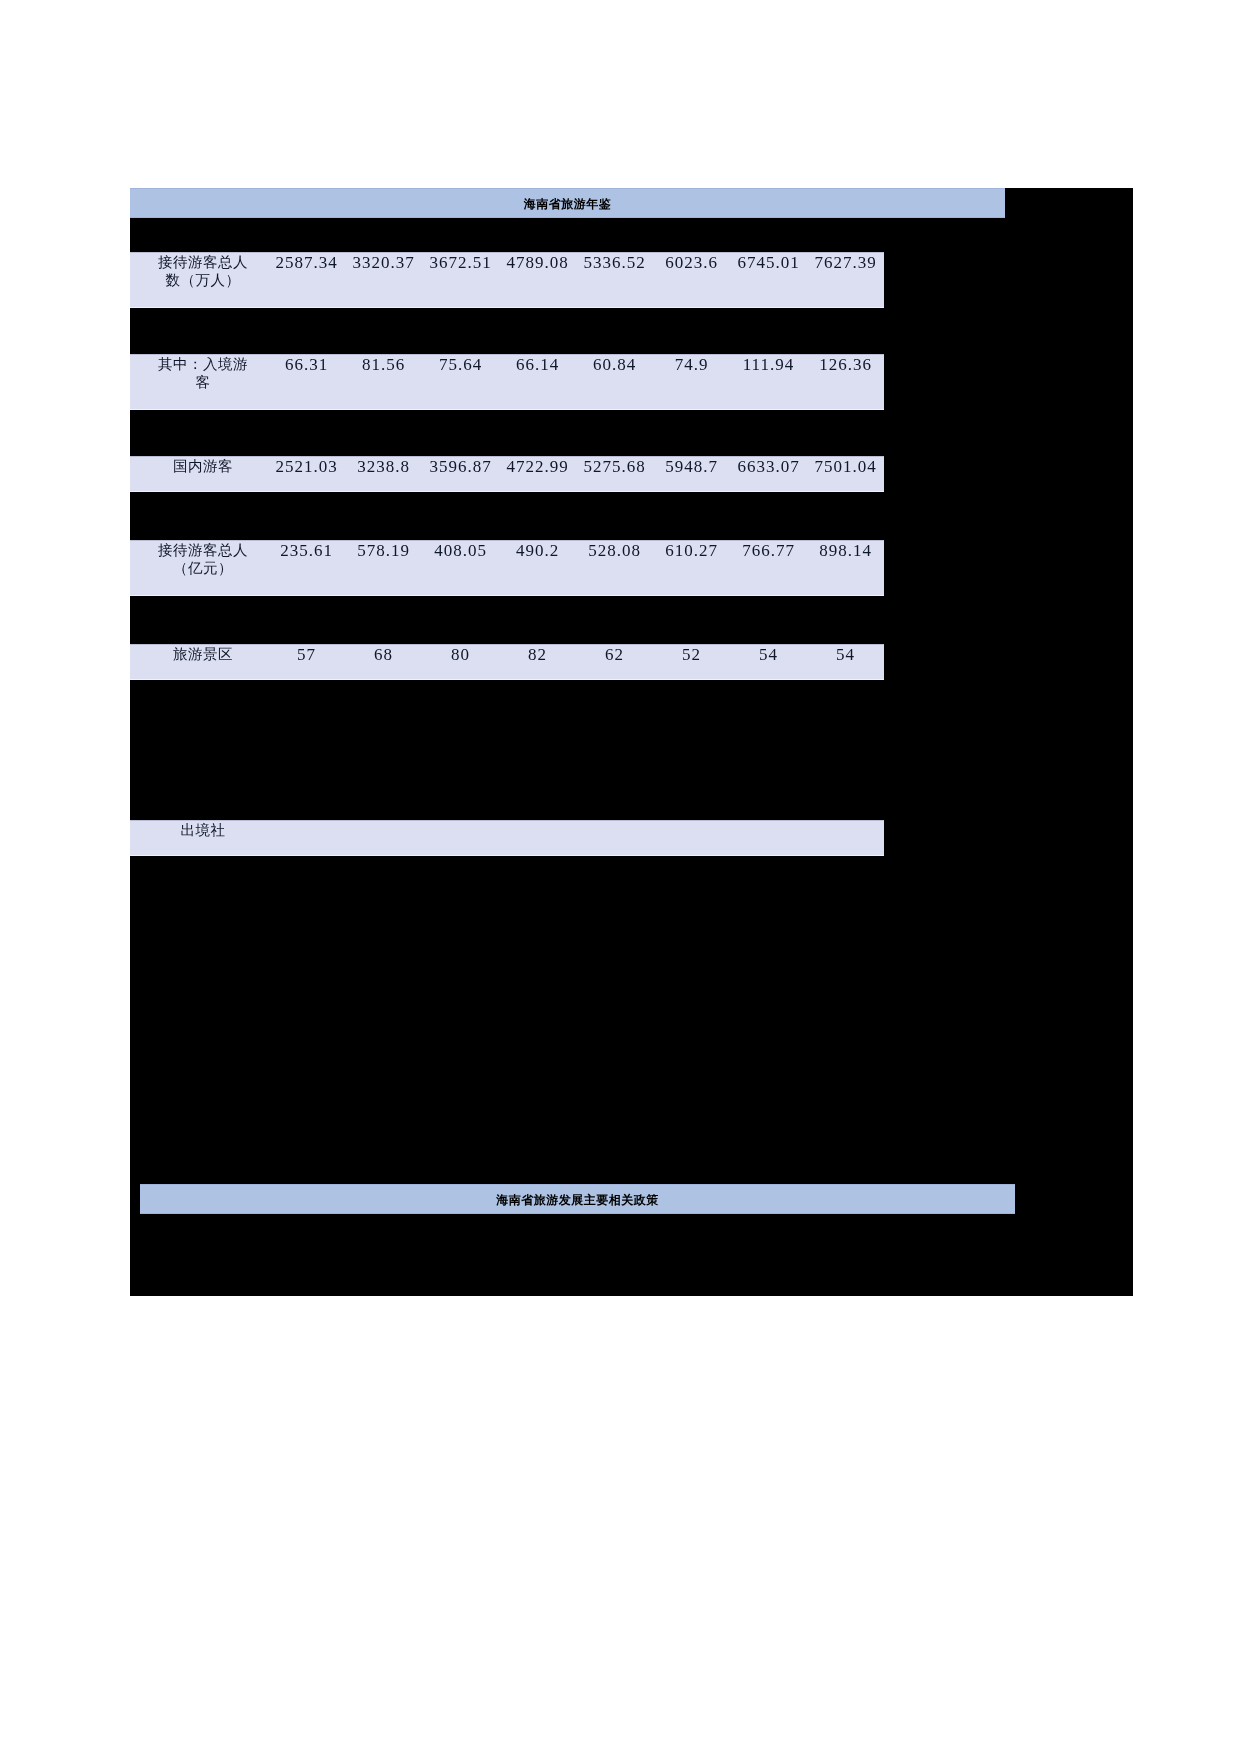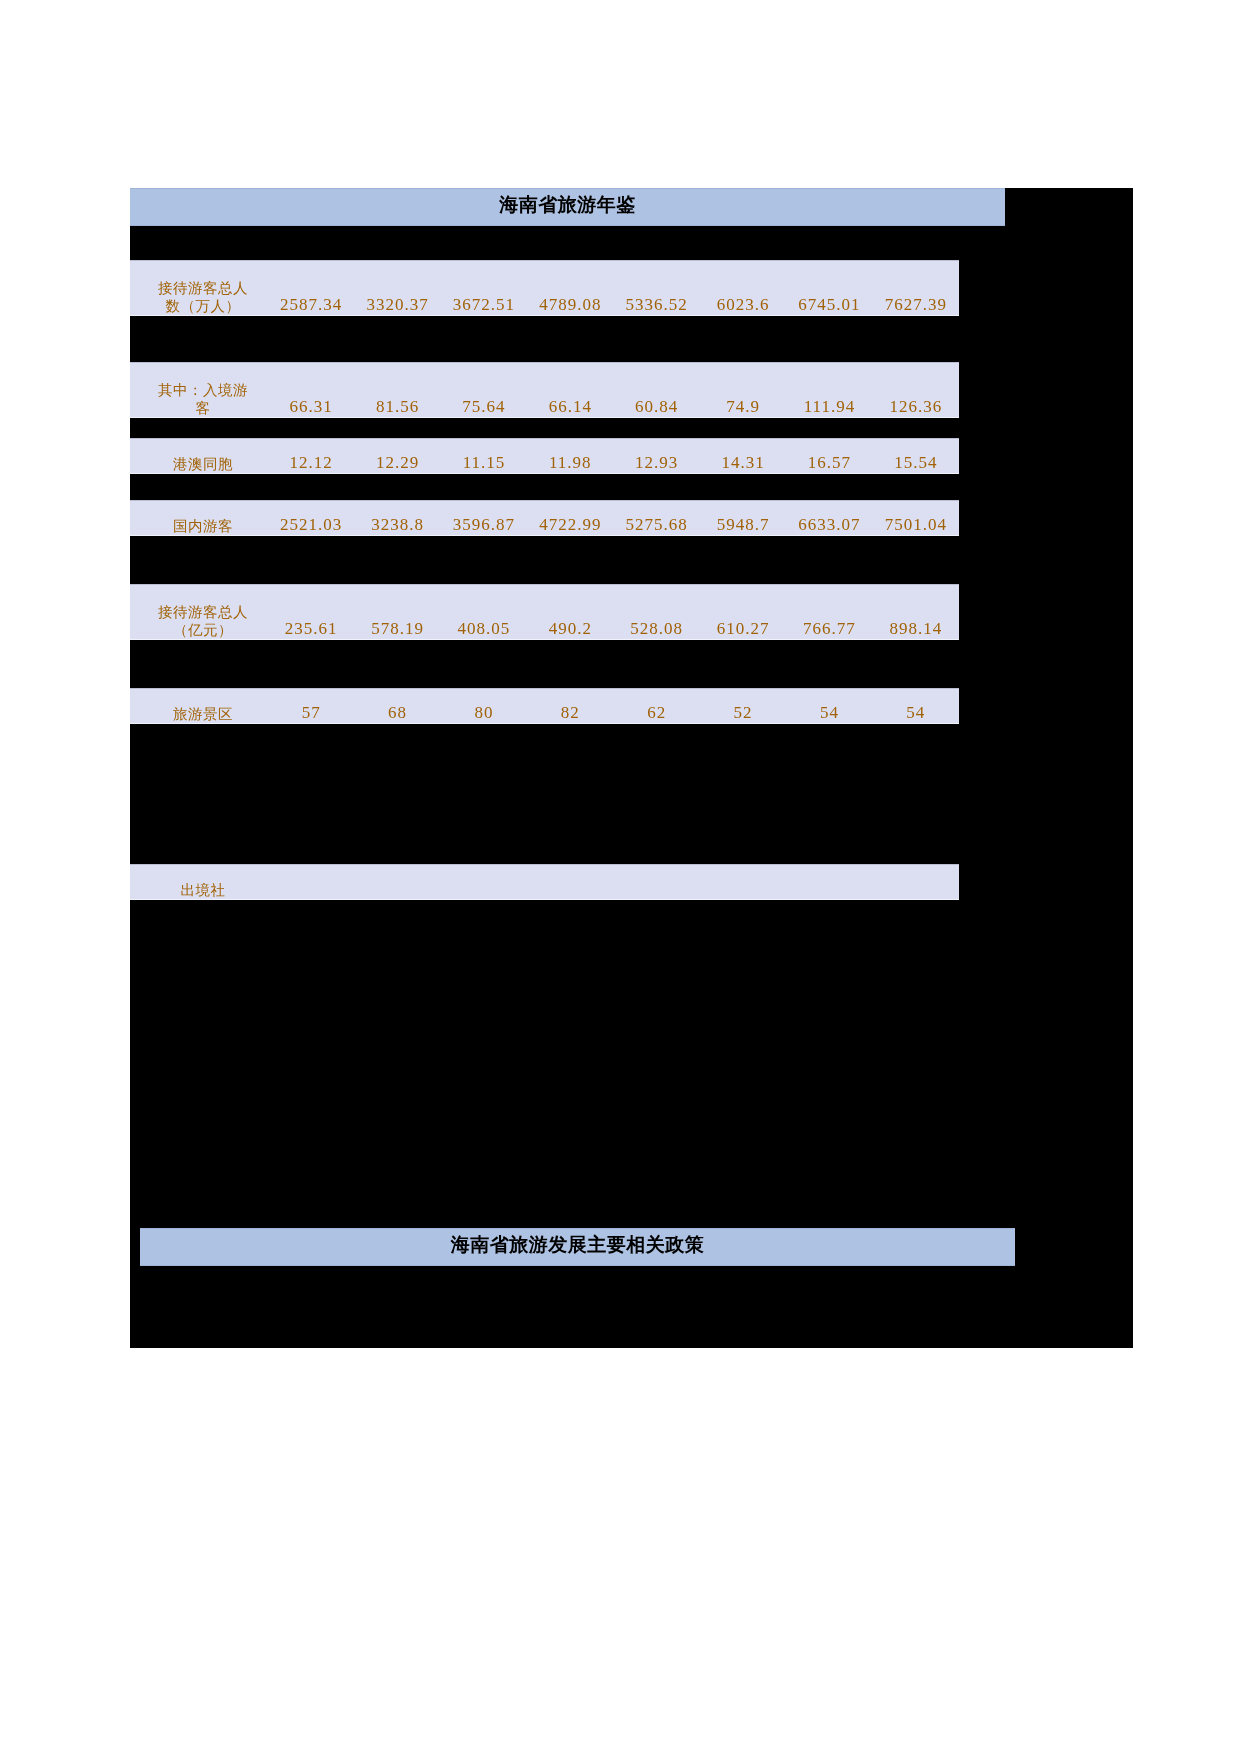--- a/index.html
+++ b/index.html
@@ -29,52 +29,52 @@
     left: 130px;
     top: 188px;
     width: 1003px;
     background: #000000;
   }
 
   
   .title-bar {
     box-sizing: border-box;
     width: 875px;
-    height: 38px;
+    height: 30px;
     background: #aec3e3;
     color: #000000;
     font-family: "DejaVu Sans", "Liberation Sans", sans-serif;
     font-weight: bold;
-    font-size: 19px;
+    font-size: 12px;
     line-height: 30px;
     text-align: center;
     letter-spacing: 0.5px;
     border-top: 1px solid #9fb4d8;
     border-bottom: 1px solid #9fb4d8;
   }
   #title-bar-2 {
     width: 875px;
   }
 
   
   .band {
     width: 100%;
     background: #000000;
   }
 
   
   .data-row {
     box-sizing: border-box;
     display: flex;
-    align-items: flex-end;
-    width: 829px;
+    align-items: flex-start;
+    width: 754px;
     background: #dcdff1;
     border-top: 1px solid #b9bdd4;
     border-bottom: 1px solid #f2f3fa;
-    color: #a16207;
+    color: #0f172a;
   }
   .data-row.tall { height: 56px; }
   .data-row.short { height: 36px; }
 
   .row-label {
     flex: 0 0 138px;
     padding: 0 6px 0 14px;
     box-sizing: border-box;
     text-align: center;
     font-family: "DejaVu Sans", "Liberation Sans", sans-serif;
@@ -142,35 +142,20 @@
             <div class="cell">81.56</div>
             <div class="cell">75.64</div>
             <div class="cell">66.14</div>
             <div class="cell">60.84</div>
             <div class="cell">74.9</div>
             <div class="cell">111.94</div>
             <div class="cell">126.36</div>
           </div>
         </div>
         <div class="band" style="height: 20px;"></div>
-        <div class="data-row short">
-          <div class="row-label">
-            <div>港澳同胞</div>
-          </div>
-          <div class="row-cells">
-            <div class="cell">12.12</div>
-            <div class="cell">12.29</div>
-            <div class="cell">11.15</div>
-            <div class="cell">11.98</div>
-            <div class="cell">12.93</div>
-            <div class="cell">14.31</div>
-            <div class="cell">16.57</div>
-            <div class="cell">15.54</div>
-          </div>
-        </div>
         <div class="band" style="height: 26px;"></div>
         <div class="data-row short">
           <div class="row-label">
             <div>国内游客</div>
           </div>
           <div class="row-cells">
             <div class="cell">2521.03</div>
             <div class="cell">3238.8</div>
             <div class="cell">3596.87</div>
             <div class="cell">4722.99</div>

